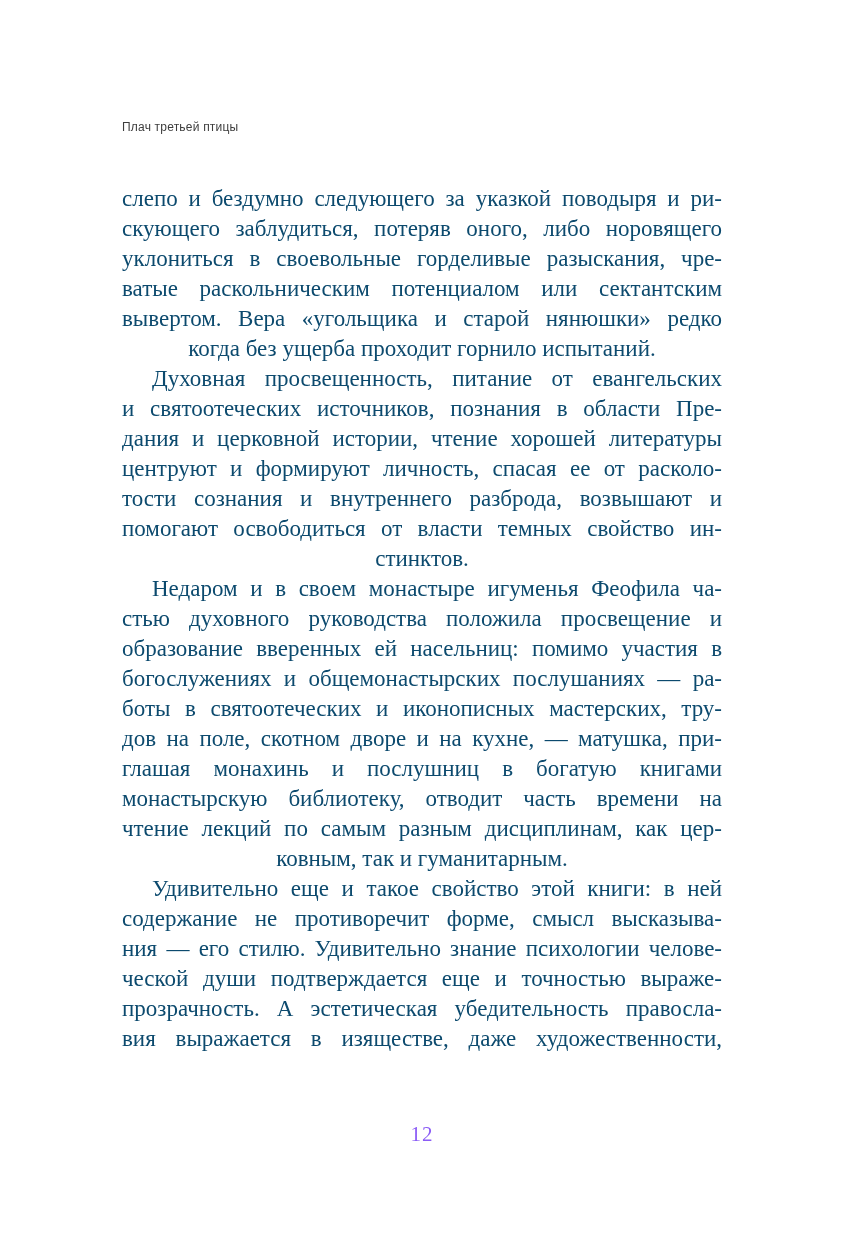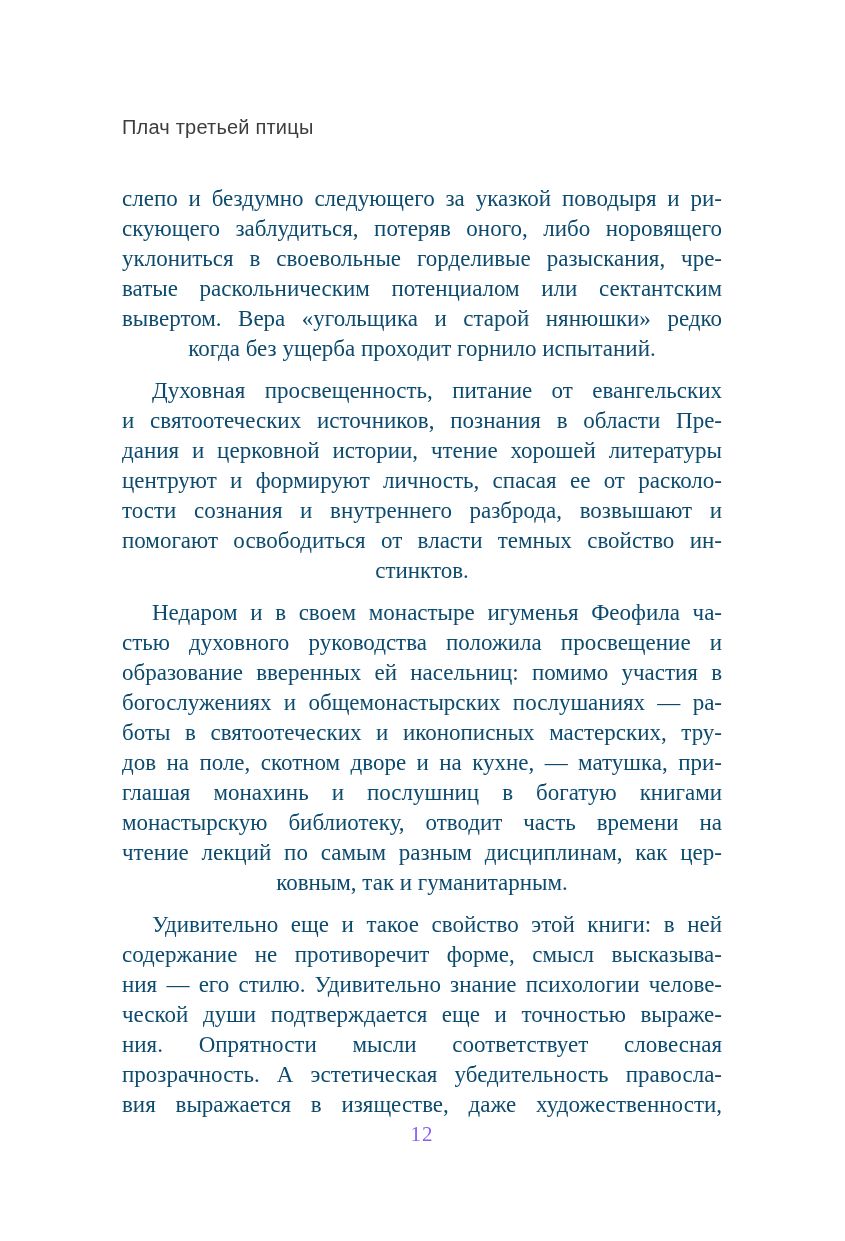--- a/index.html
+++ b/index.html
@@ -17,21 +17,21 @@
     position: absolute;
     inset: 0;
     background: #ffffff;
   }
   .running-head {
     position: absolute;
     left: 122px;
     top: 114px;
     width: 600px;
     font-family: "Liberation Sans", sans-serif;
-    font-size: 20px;
+    font-size: 12px;
     line-height: 26px;
     font-weight: 400;
     color: #3d3d3d;
     letter-spacing: 0.2px;
   }
   .text-block {
     position: absolute;
     left: 122px;
     top: 184px;
     width: 600px;
@@ -44,21 +44,20 @@
     height: 30px;
     text-align: center;
     overflow: visible;
   }
   .line.just {
     text-align: justify;
     text-align-last: justify;
   }
   .line.indent {
     padding-left: 30px;
-    margin-top: 12px;
   }
   .page-number {
     position: absolute;
     left: 122px;
     top: 1122px;
     width: 600px;
     text-align: center;
     font-family: "Liberation Serif", serif;
     font-size: 21px;
     color: #8b5cf6;
@@ -93,20 +92,19 @@
       <div class="line just">боты в святоотеческих и иконописных мастерских, тру-</div>
       <div class="line just">дов на поле, скотном дворе и на кухне, — матушка, при-</div>
       <div class="line just">глашая монахинь и послушниц в богатую книгами</div>
       <div class="line just">монастырскую библиотеку, отводит часть времени на</div>
       <div class="line just">чтение лекций по самым разным дисциплинам, как цер-</div>
       <div class="line">ковным, так и гуманитарным.</div>
       <div class="line just indent">Удивительно еще и такое свойство этой книги: в ней</div>
       <div class="line just">содержание не противоречит форме, смысл высказыва-</div>
       <div class="line just">ния — его стилю. Удивительно знание психологии челове-</div>
       <div class="line just">ческой души подтверждается еще и точностью выраже-</div>
-      <div class="line just">ния. Опрятности мысли соответствует словесная</div>
       <div class="line just">прозрачность. А эстетическая убедительность правосла-</div>
       <div class="line just">вия выражается в изяществе, даже художественности,</div>
     </div>
 
   <div class="page-number">12</div>
 
 </div>
 
 </body></html>

